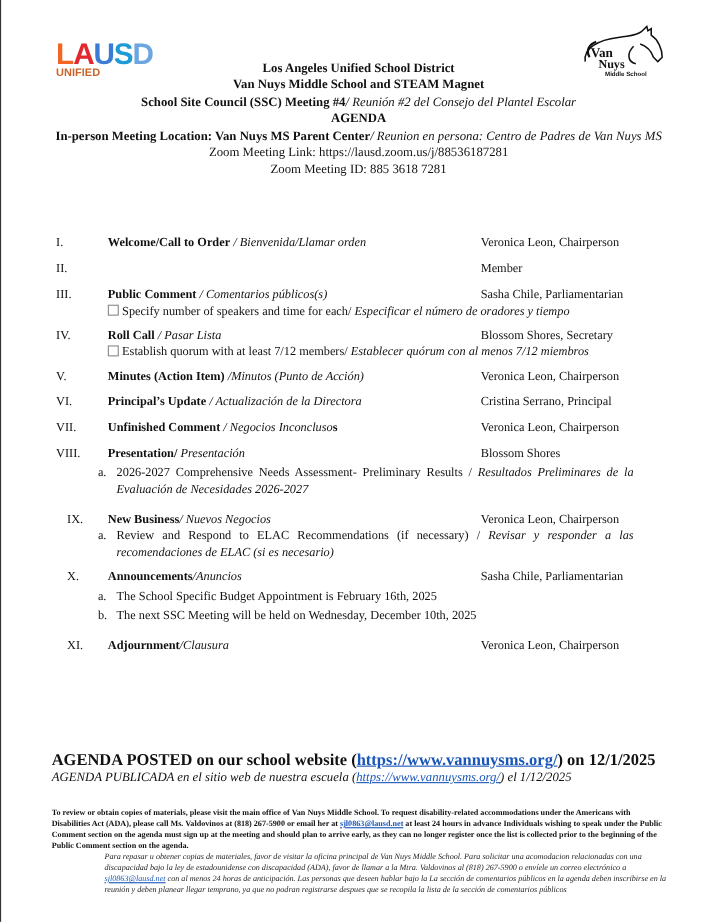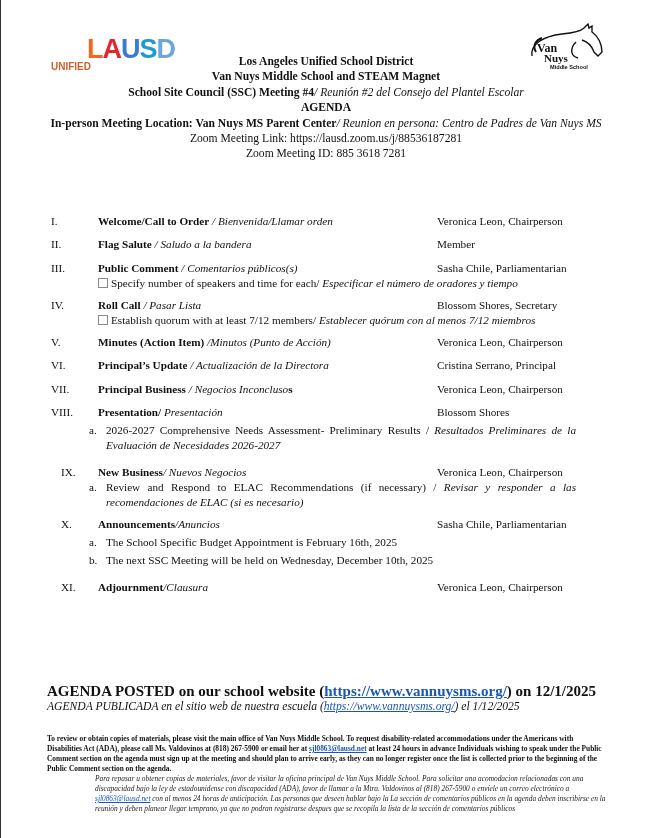--- a/index.html
+++ b/index.html
@@ -4,21 +4,21 @@
 <style>
   html, body { margin: 0; padding: 0; background: #ffffff; }
   body {
     width: 651px; height: 838px; position: relative; overflow: hidden;
     font-family: "Liberation Serif", "DejaVu Serif", serif; color: #111;
     border-left: 1px solid #333; box-sizing: border-box;
   }
   .logo-lausd {
     position: absolute; left: 50px; top: 36px; width: 110px; height: 40px;
   }
-  .lausd-word { font-family: "Liberation Sans", "DejaVu Sans", sans-serif; font-weight: 700; font-size: 27px; line-height: 27px; letter-spacing: -1px; margin-left: 36px; }
+  .lausd-word { font-family: "Liberation Sans", "DejaVu Sans", sans-serif; font-weight: 700; font-size: 27px; line-height: 27px; letter-spacing: -1px; }
   .lausd-word .l { color: #f26522; }
   .lausd-word .a { color: #e2272f; }
   .lausd-word .u { color: #3a7bd5; }
   .lausd-word .s { color: #1f9ad6; }
   .lausd-word .d { color: #6ca6e0; }
   .lausd-unified { font-family: "Liberation Sans", "DejaVu Sans", sans-serif; font-weight: 700; font-size: 10px; color: #c8642a; line-height: 11px; margin-top: -2px; }
 
   .logo-vn { position: absolute; left: 525px; top: 22px; width: 80px; height: 52px; }
 
   .header { position: absolute; left: 0; right: 0; top: 54px; text-align: center; font-size: 11.6px; line-height: 15.4px; }
@@ -75,21 +75,20 @@
 <div class="agenda">
 
   <div class="row" style="top:0">
     <span class="num">I.</span>
     <span class="title"><b>Welcome/Call to Order</b><i> / Bienvenida/Llamar orden</i></span>
     <span class="presenter">Veronica Leon, Chairperson</span>
   </div>
 
   <div class="row" style="top:23px">
     <span class="num">II.</span>
-    <span class="title"><b>Flag Salute</b><i> / Saludo a la bandera</i></span>
     <span class="presenter">Member</span>
   </div>
 
   <div class="row" style="top:47px">
     <span class="num">III.</span>
     <span class="title"><b>Public Comment</b><i> / Comentarios públicos(s)</i></span>
     <span class="presenter">Sasha Chile, Parliamentarian</span>
   </div>
   <div class="sub" style="top:63px">
     <span class="box"></span><span>Specify number of speakers and time for each/ </span><i>Especificar el número de oradores y tiempo</i>
@@ -111,21 +110,21 @@
   </div>
 
   <div class="row" style="top:144px">
     <span class="num">VI.</span>
     <span class="title"><b>Principal’s Update</b><i> / Actualización de la Directora</i></span>
     <span class="presenter">Cristina Serrano, Principal</span>
   </div>
 
   <div class="row" style="top:168px">
     <span class="num">VII.</span>
-    <span class="title"><b>Principal Business</b><i> / Negocios Inconcluso</i><b>s</b></span>
+    <span class="title"><b>Unfinished Comment</b><i> / Negocios Inconcluso</i><b>s</b></span>
     <span class="presenter">Veronica Leon, Chairperson</span>
   </div>
 
   <div class="row" style="top:191px">
     <span class="num">VIII.</span>
     <span class="title"><b>Presentation/</b><i> Presentación</i></span>
     <span class="presenter">Blossom Shores</span>
   </div>
   <div class="subitem" style="top:210px">
     <span class="letter">a.</span>

